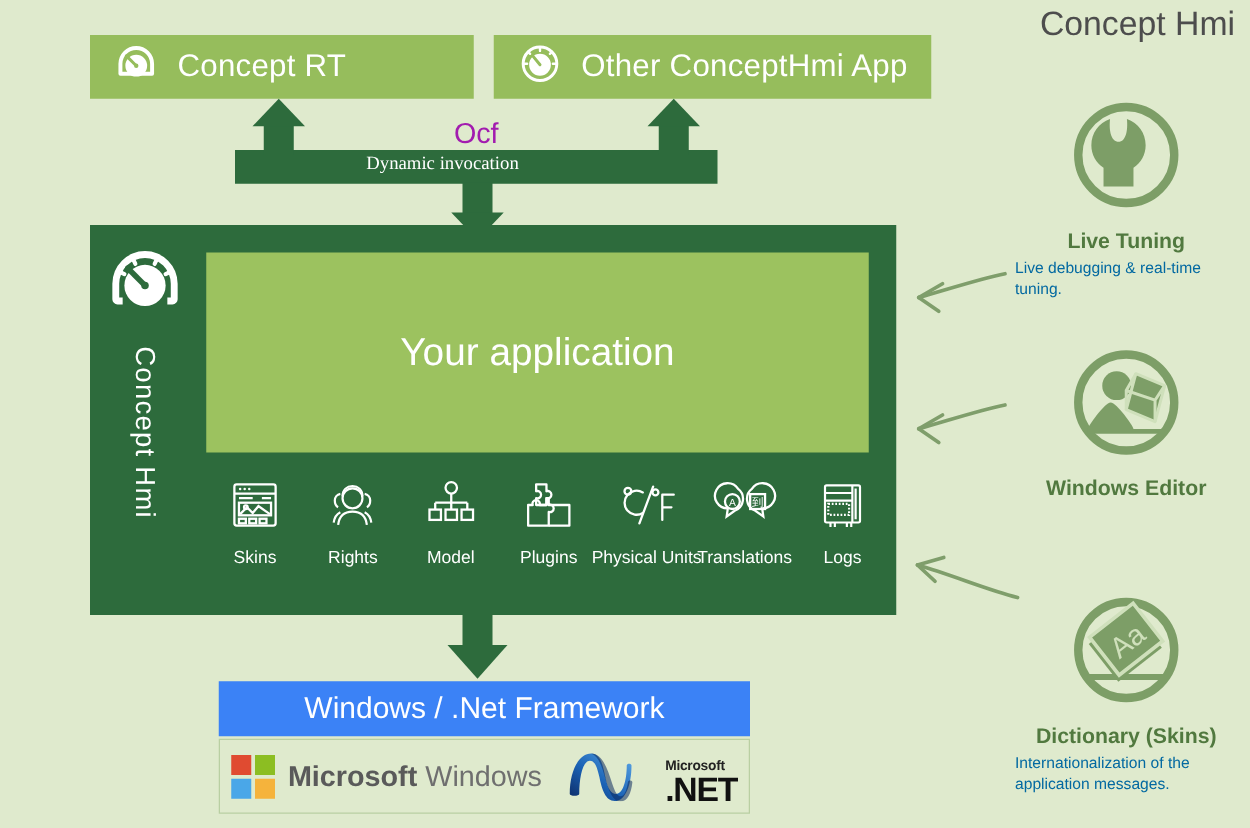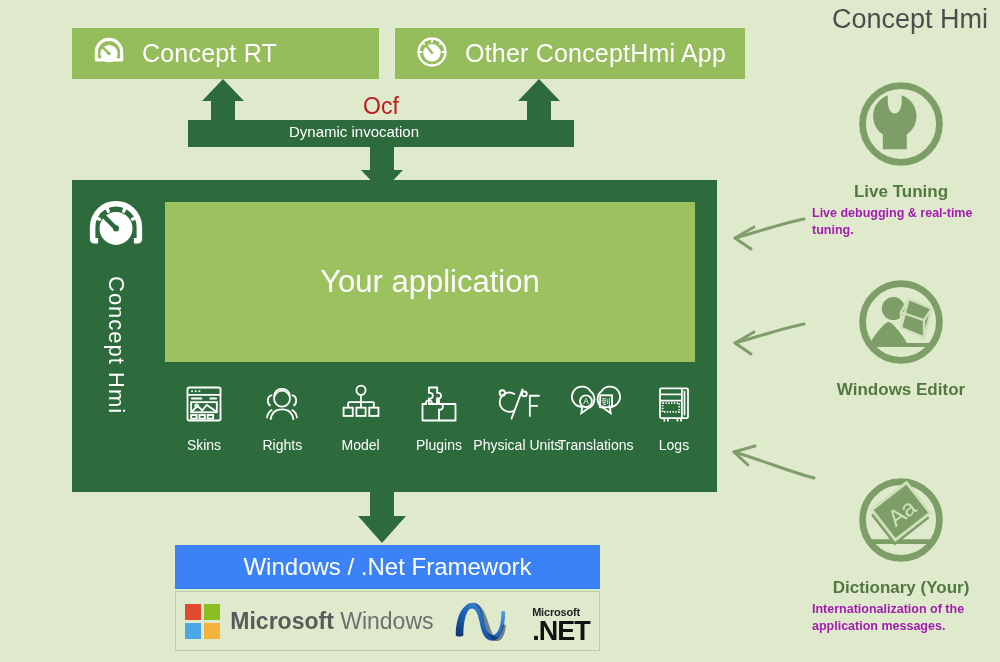--- a/index.html
+++ b/index.html
@@ -37,25 +37,25 @@
   #ocf-up-l-h { left: 202px; top: 79px; }
   #ocf-up-r-h { left: 518px; top: 79px; }
   #ocf-down-s { left: 370px; top: 146px; width: 24px; height: 26px; }
   #ocf-down-h {
     position: absolute; left: 361px; top: 170px; width: 0; height: 0;
     border-left: 21px solid transparent; border-right: 21px solid transparent;
     border-top: 22px solid #2d6b3c;
   }
   #ocf-title {
     position: absolute; left: 188px; top: 93px; width: 386px;
-    text-align: center; color: #b91c1c; font-size: 23px;
+    text-align: center; color: #a21caf; font-size: 23px;
   }
   #ocf-sub {
     position: absolute; left: 188px; top: 123px; width: 332px;
-    text-align: center; color: #ffffff; font-size: 15px;
+    text-align: center; color: #ffffff; font-size: 15px; font-family: Liberation Serif, serif;
   }
 
   
   #framework-box {
     position: absolute; left: 72px; top: 180px; width: 645px; height: 312px;
     background: #2d6b3c;
   }
   #fw-rail {
     position: absolute; left: 0; top: 0; width: 88px; height: 100%;
     display: flex; flex-direction: column; align-items: center; padding-top: 14px;
@@ -112,21 +112,21 @@
     position: absolute; right: 12px; top: 4px; color: #4d4d4d; font-size: 27px;
   }
   .side-item {
     position: absolute; left: 812px; width: 178px;
     display: flex; flex-direction: column; align-items: center; text-align: left;
   }
   #side-live     { top: 76px; }
   #side-editor   { top: 274px; }
   #side-dict     { top: 472px; }
   .side-title { color: #51793f; font-size: 17px; font-weight: 700; margin-top: 6px; }
-  .side-desc  { color: #a21caf; font-size: 12.5px; font-weight: 700; line-height: 1.35; margin-top: 3px; }
+  .side-desc  { color: #0369a1; font-size: 12.5px; font-weight: 400; line-height: 1.35; margin-top: 3px; }
 
   .curve-arrow { position: absolute; }
   #curve-1 { left: 722px; top: 205px; }
   #curve-2 { left: 722px; top: 310px; }
   #curve-3 { left: 722px; top: 430px; }
 </style>
 </head>
 <body>
 
 <div id="stage">
@@ -376,17 +376,17 @@
       <svg width="96" height="96" viewBox="0 0 100 100">
         <circle cx="50" cy="50" r="40" fill="none" stroke="#7d9e67" stroke-width="7"></circle>
         <path d="M18 70h64v5H18z" fill="#7d9e67"></path>
         <g transform="rotate(-38 50 46)">
           <rect x="26" y="26" width="46" height="40" fill="#7d9e67"></rect>
           <rect x="30" y="22" width="46" height="40" fill="#7d9e67" stroke="#cfe0bb" stroke-width="3"></rect>
           <text x="53" y="52" font-size="24" fill="#cfe0bb" text-anchor="middle" font-family="Liberation Sans, sans-serif">Aa</text>
         </g>
       </svg>
     </span>
-    <span class="side-title">Dictionary (Your)</span>
+    <span class="side-title">Dictionary (Skins)</span>
     <span class="side-desc">Internationalization of the application messages.</span>
   </div>
 
 </div>
 
 </body></html>

